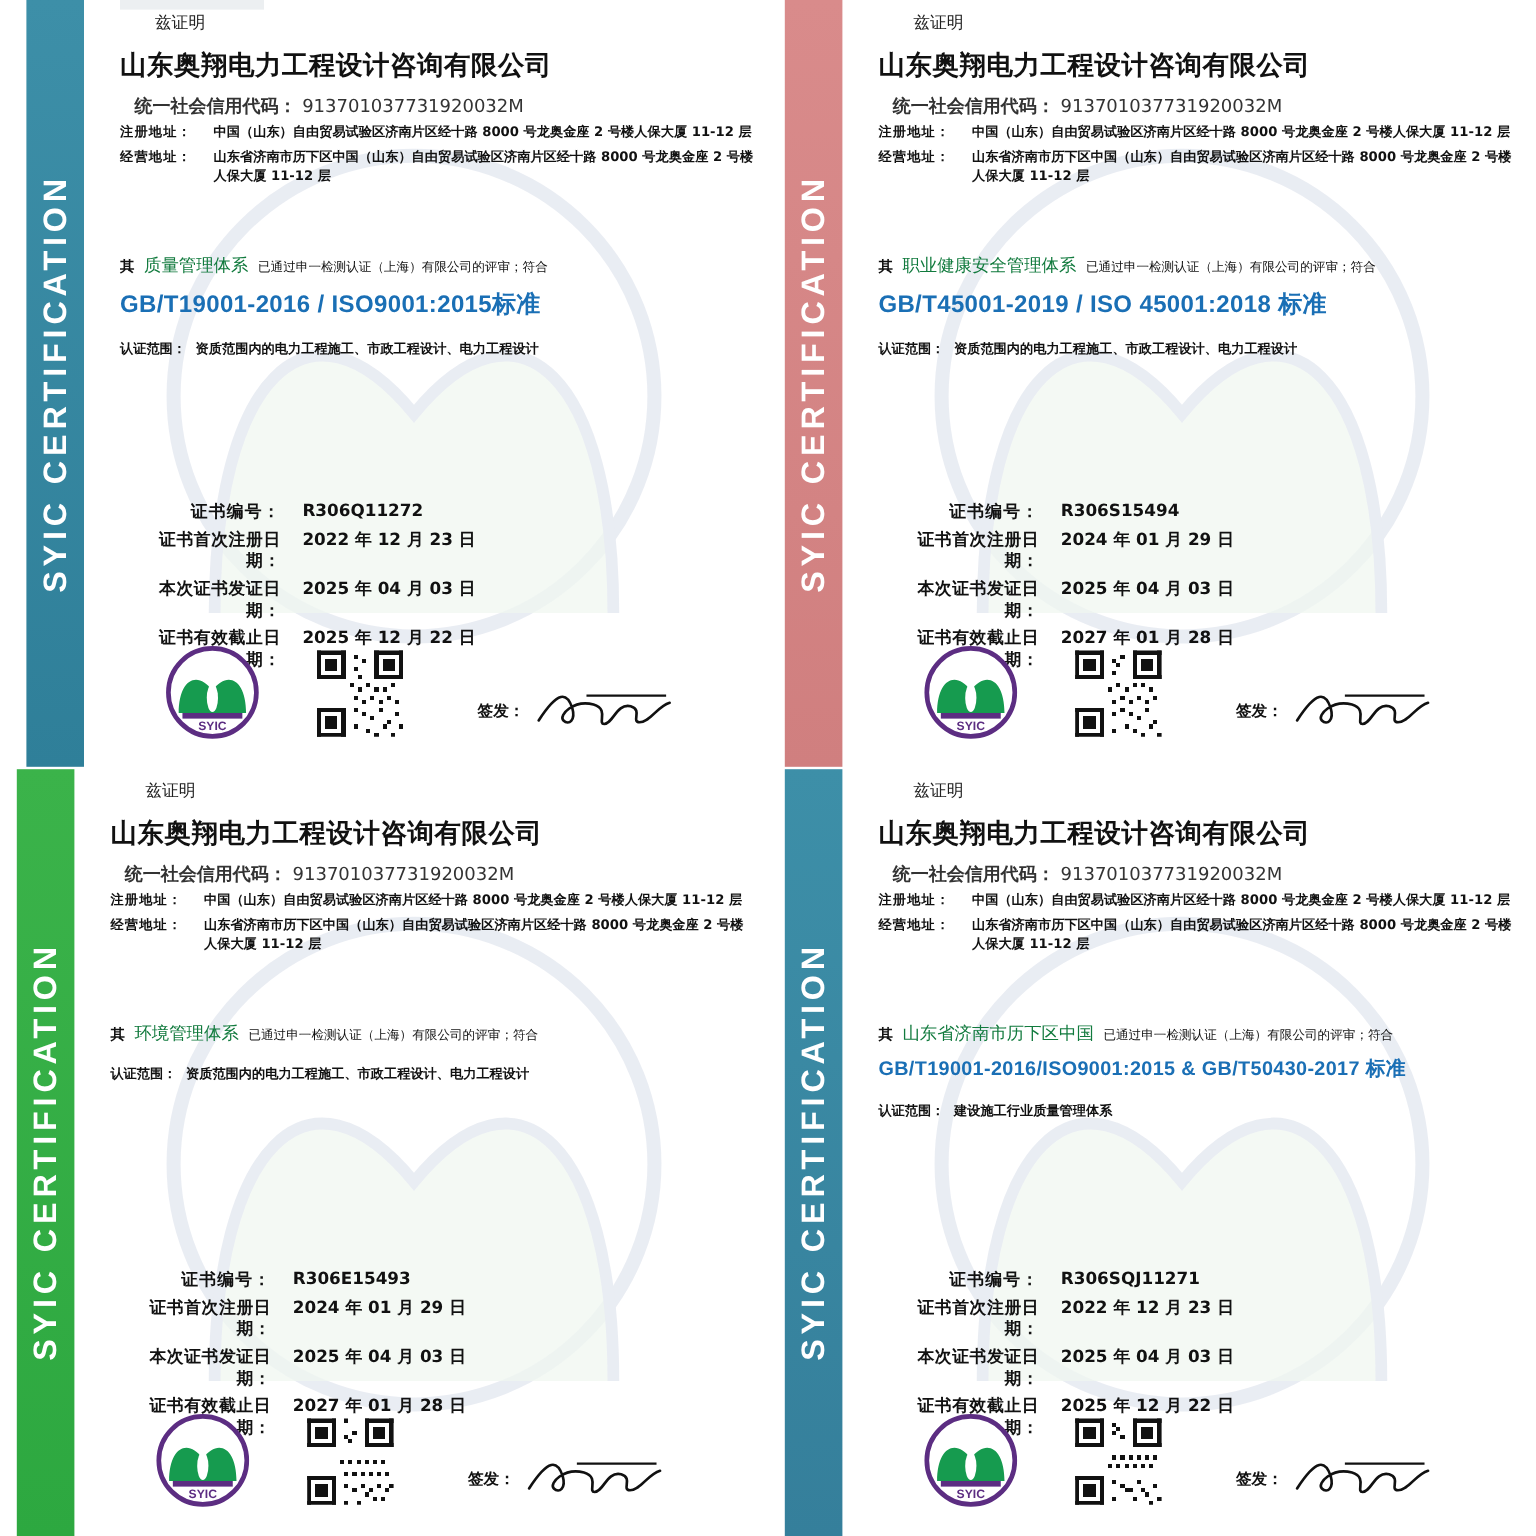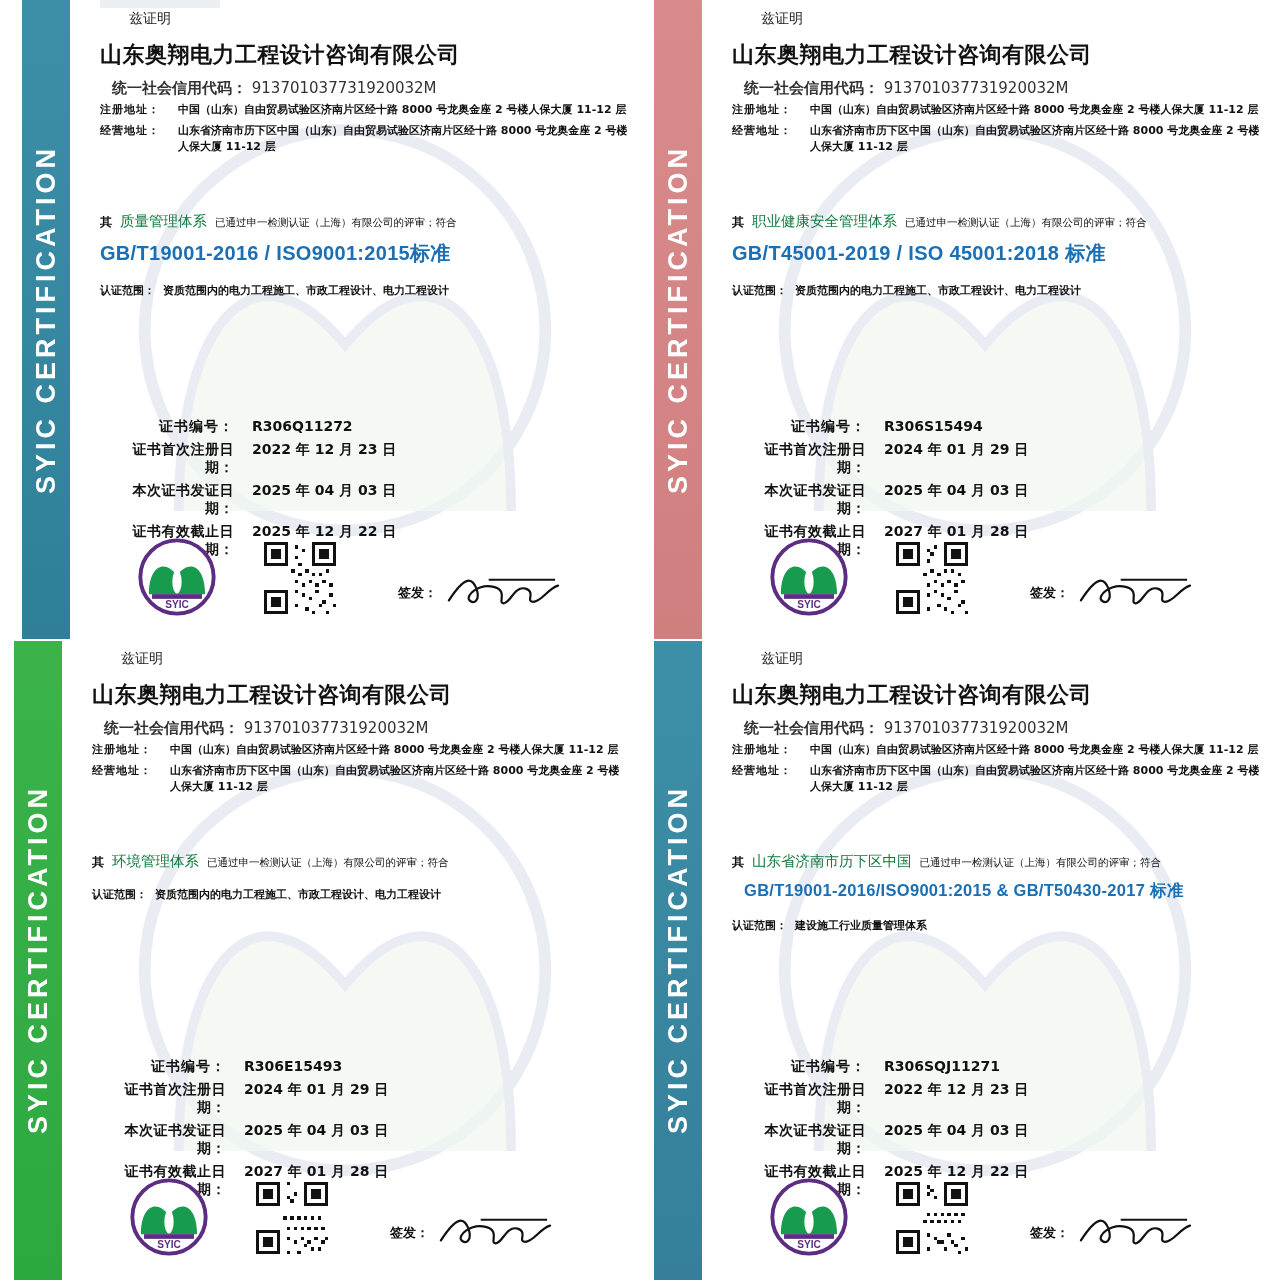--- a/index.html
+++ b/index.html
@@ -111,21 +111,21 @@
   }
   .scheme .approved{font-size:10.5px;color:#111;}
   .standard{
     margin-top:9px;
     font-size:20px;
     font-weight:bold;
     color:#1a6fb5;
     font-family:"Liberation Sans",sans-serif;
     letter-spacing:.3px;
   }
-  .cert.c4 .standard{font-size:16.5px;margin-left:12px;}
+  .cert.c4 .standard{font-size:16.5px;}
   .scope{
     margin-top:16px;
     display:flex;
     font-size:11px;
     color:#111;
     font-family:"DejaVu Sans",sans-serif;
   }
   .scope .lbl{font-weight:bold;margin-right:8px;white-space:nowrap;}
   .scope .val{font-weight:bold;}
 

